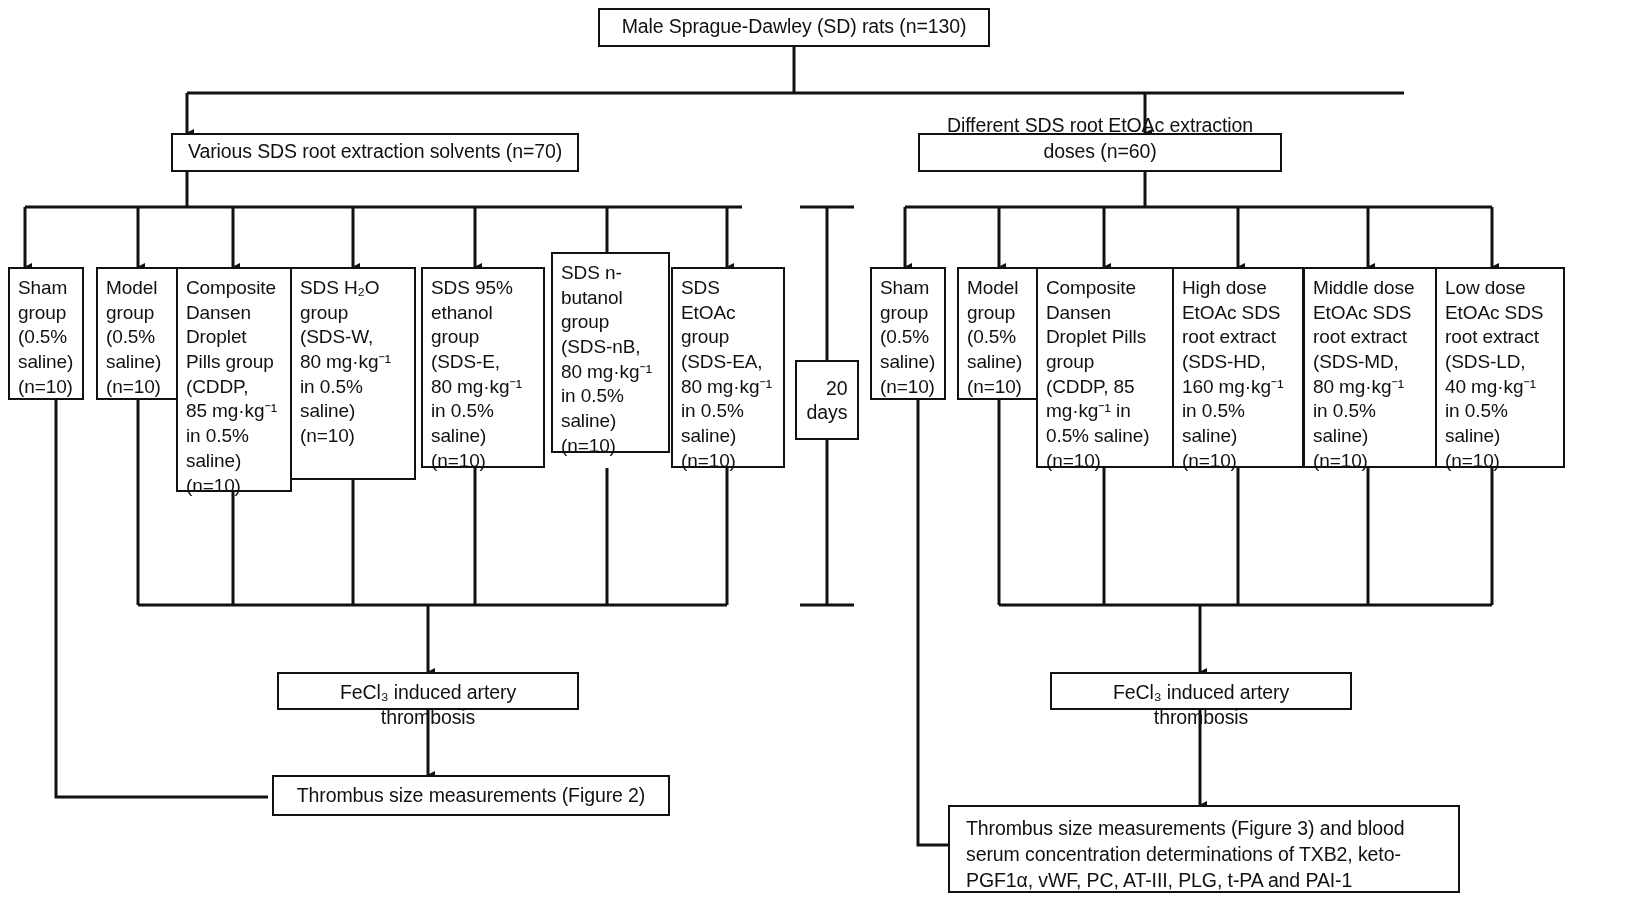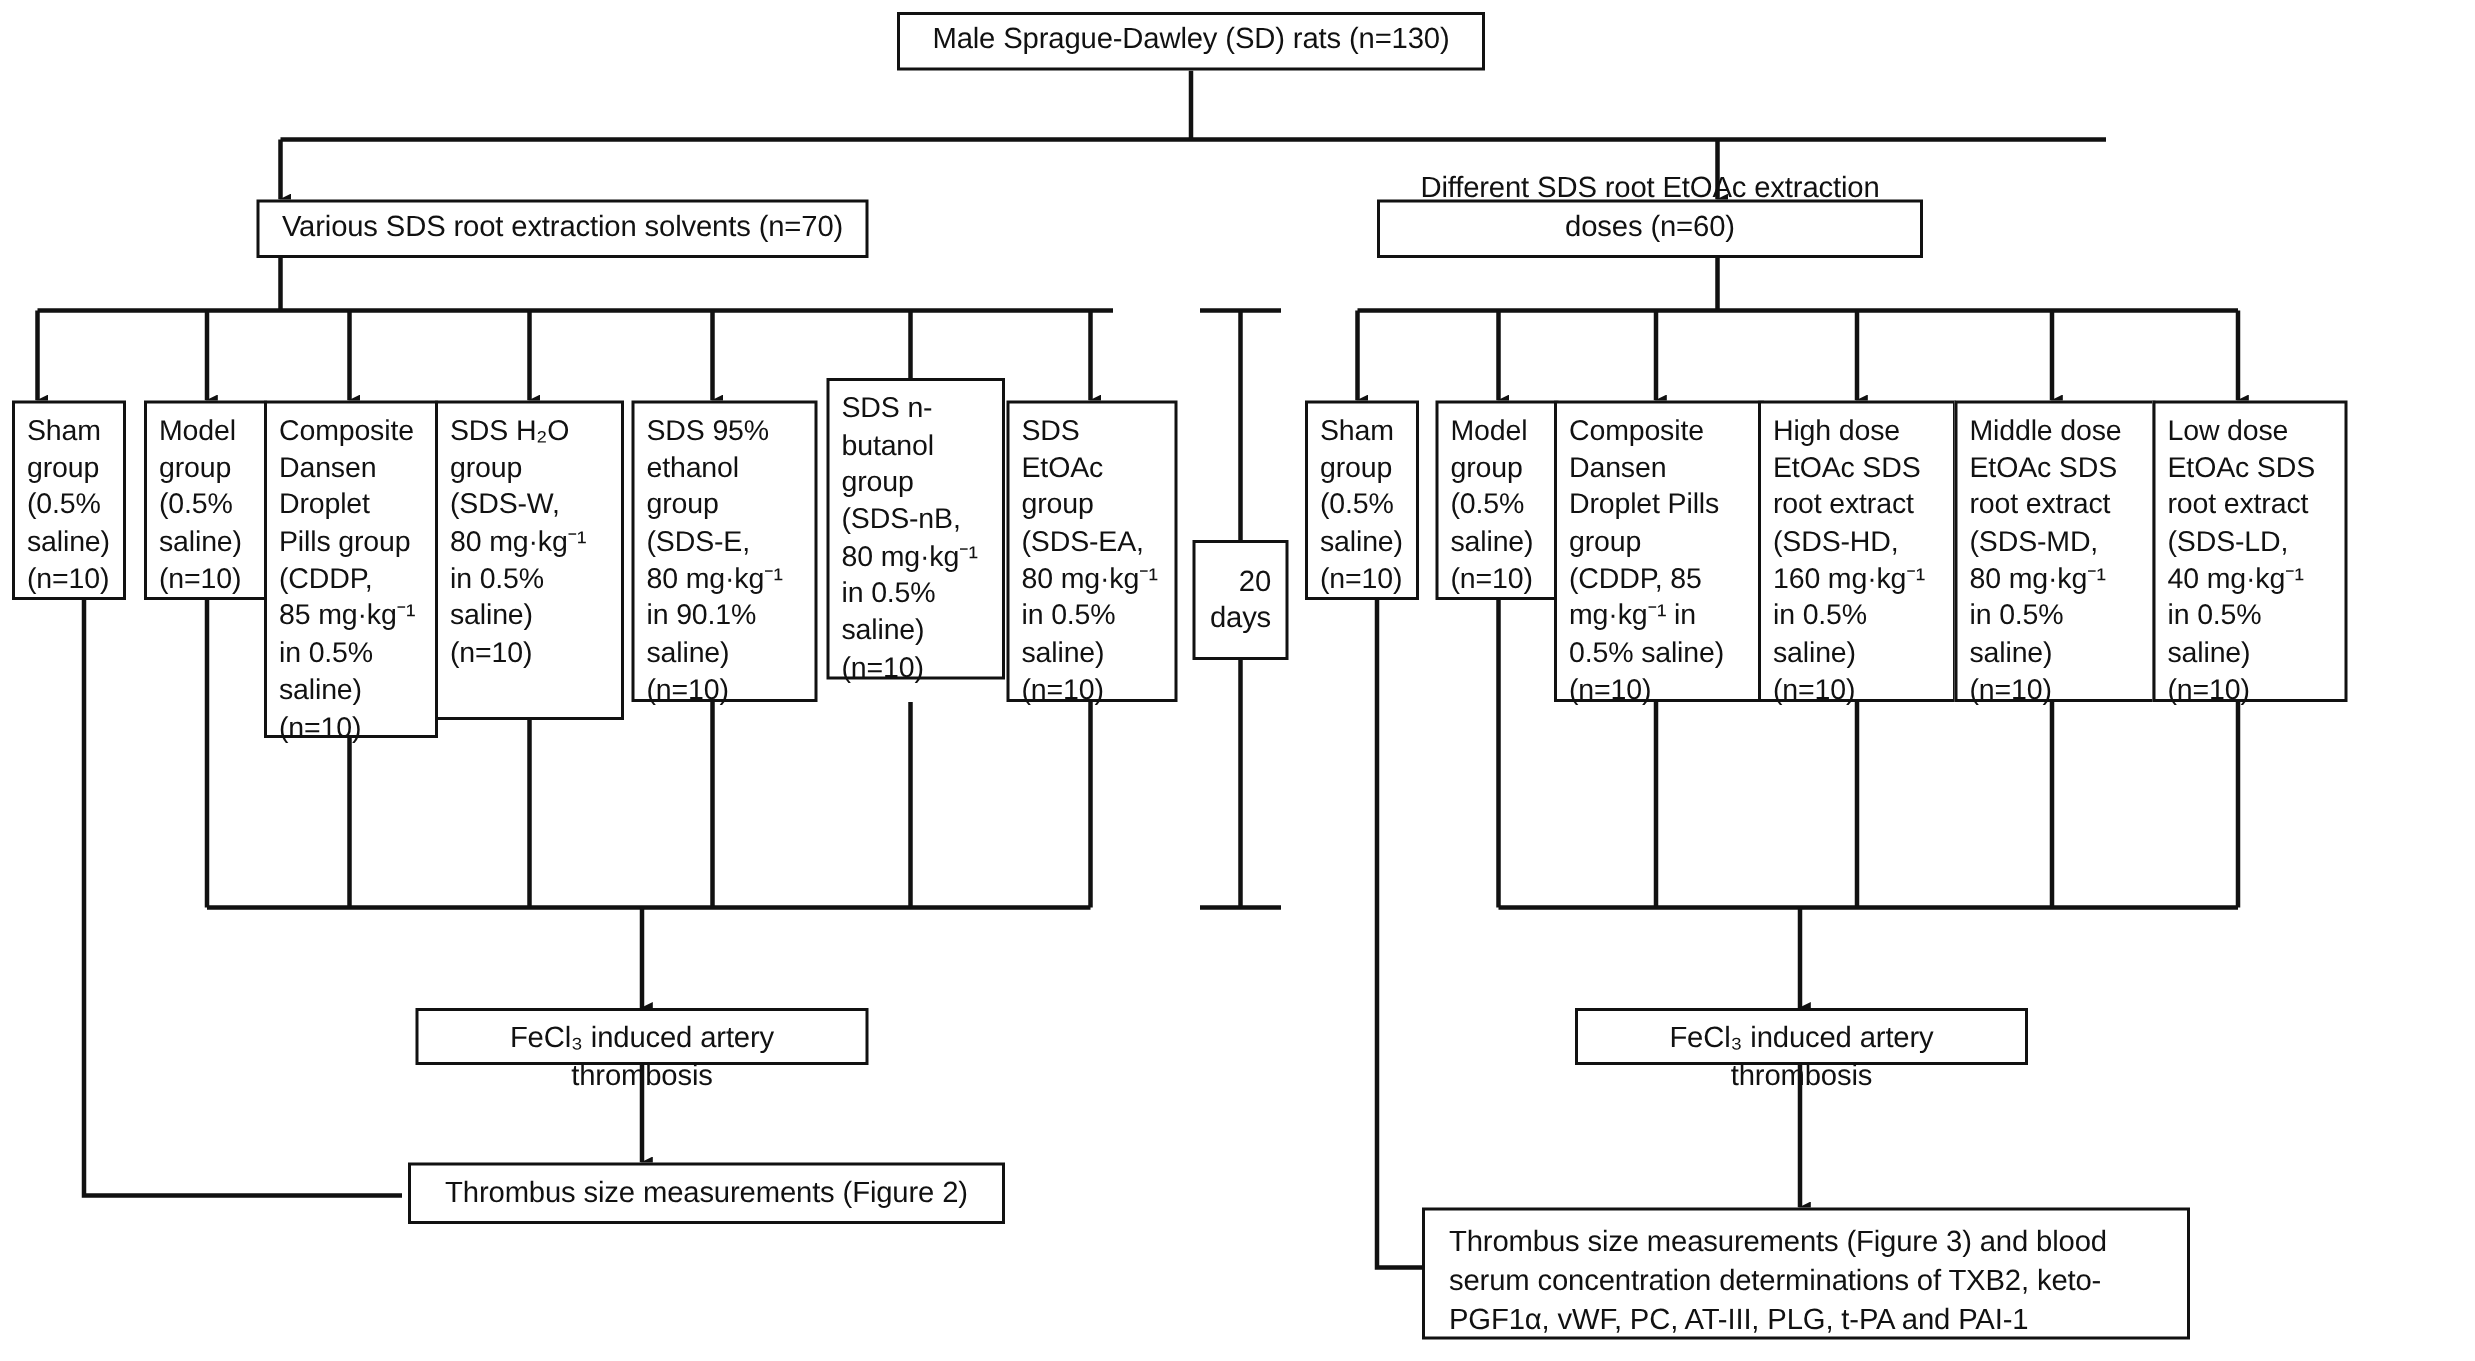--- a/index.html
+++ b/index.html
@@ -200,21 +200,21 @@
 saline)
 (n=10)</span>
   </div>
 
   <div class="node groupbox" style="left:421px; top:267px; width:124px; height:201px;">
     <span class="txt">SDS 95%
 ethanol
 group
 (SDS-E,
 80 mg·kg⁻¹
-in 90.1%
+in 0.5%
 saline)
 (n=10)</span>
   </div>
 
   <div class="node groupbox" style="left:551px; top:252px; width:119px; height:201px;">
     <span class="txt">SDS n-
 butanol
 group
 (SDS-nB,
 80 mg·kg⁻¹

